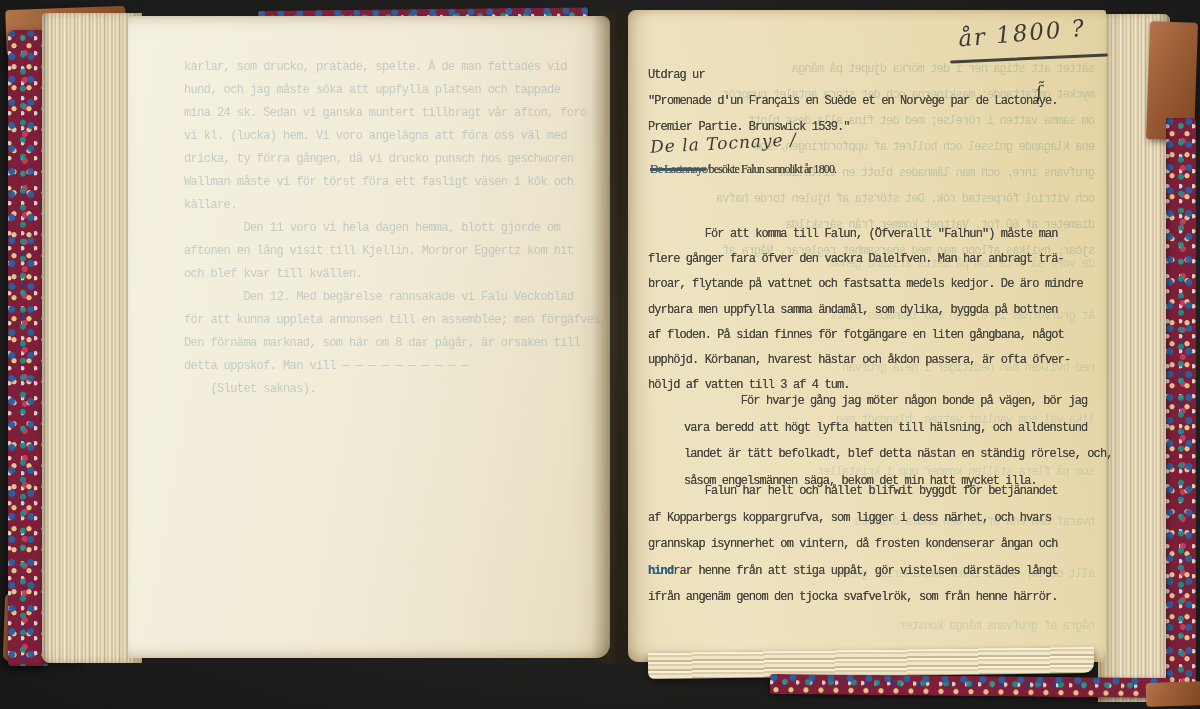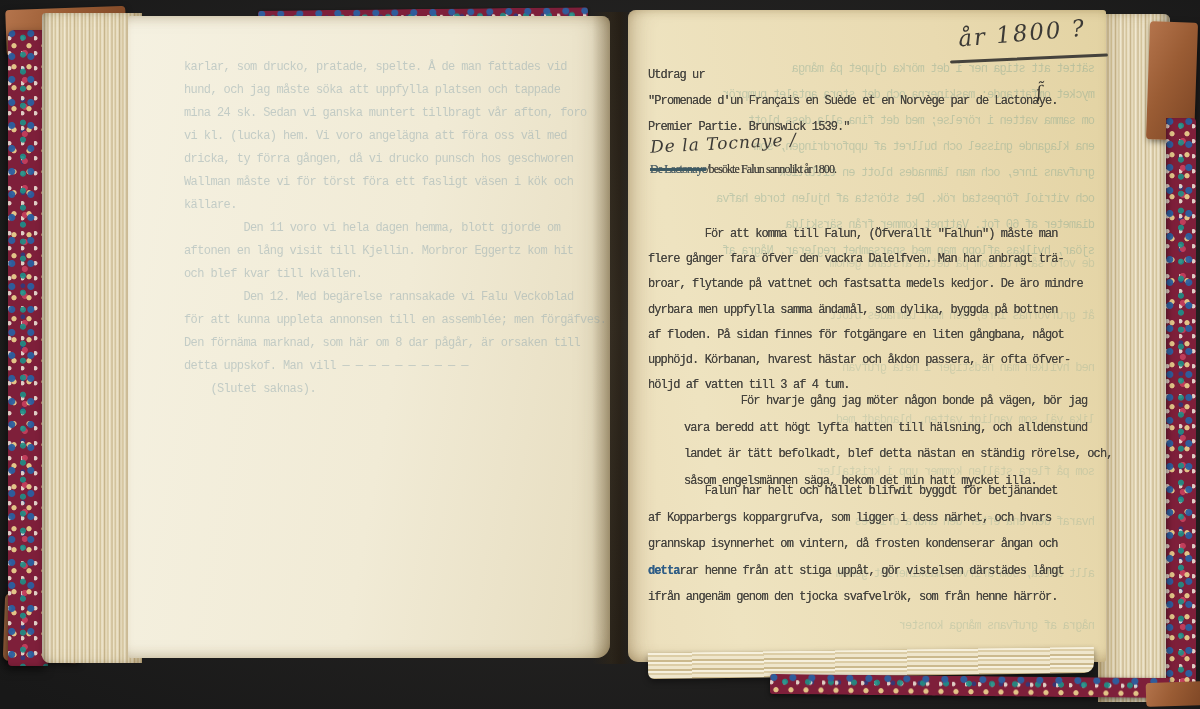--- a/index.html
+++ b/index.html
@@ -168,21 +168,21 @@
 höljd af vatten till 3 af 4 tum.</div>
 
   <div class="type p2">         För hvarje gång jag möter någon bonde på vägen, bör jag
 vara beredd att högt lyfta hatten till hälsning, och alldenstund
 landet är tätt befolkadt, blef detta nästan en ständig rörelse, och,
 såsom engelsmännen säga, bekom det min hatt mycket illa.</div>
 
   <div class="type p3"><span>         Falun har helt och hållet blifwit byggdt för betjänandet
 af Kopparbergs koppargrufva, som ligger i dess närhet, och hvars
 grannskap isynnerhet om vintern, då frosten kondenserar ångan och
-</span><span class="hl-blue">detta</span><span>rar henne från att stiga uppåt, gör vistelsen därstädes långt
+</span><span class="hl-blue">hind</span><span>rar henne från att stiga uppåt, gör vistelsen därstädes långt
 ifrån angenäm genom den tjocka svafvelrök, som från henne härrör.</span></div>
 
 
   <div class="hand year-note">år 1800 ?</div>
   <div class="year-underline"></div>
   <div class="hand name-correction">De la Tocnaye /</div>
   <div class="hand title-overwrite">ſ̃</div>
 
   <div class="bottom-edges-right"></div>
   <div class="marble bottom-marble"></div>

